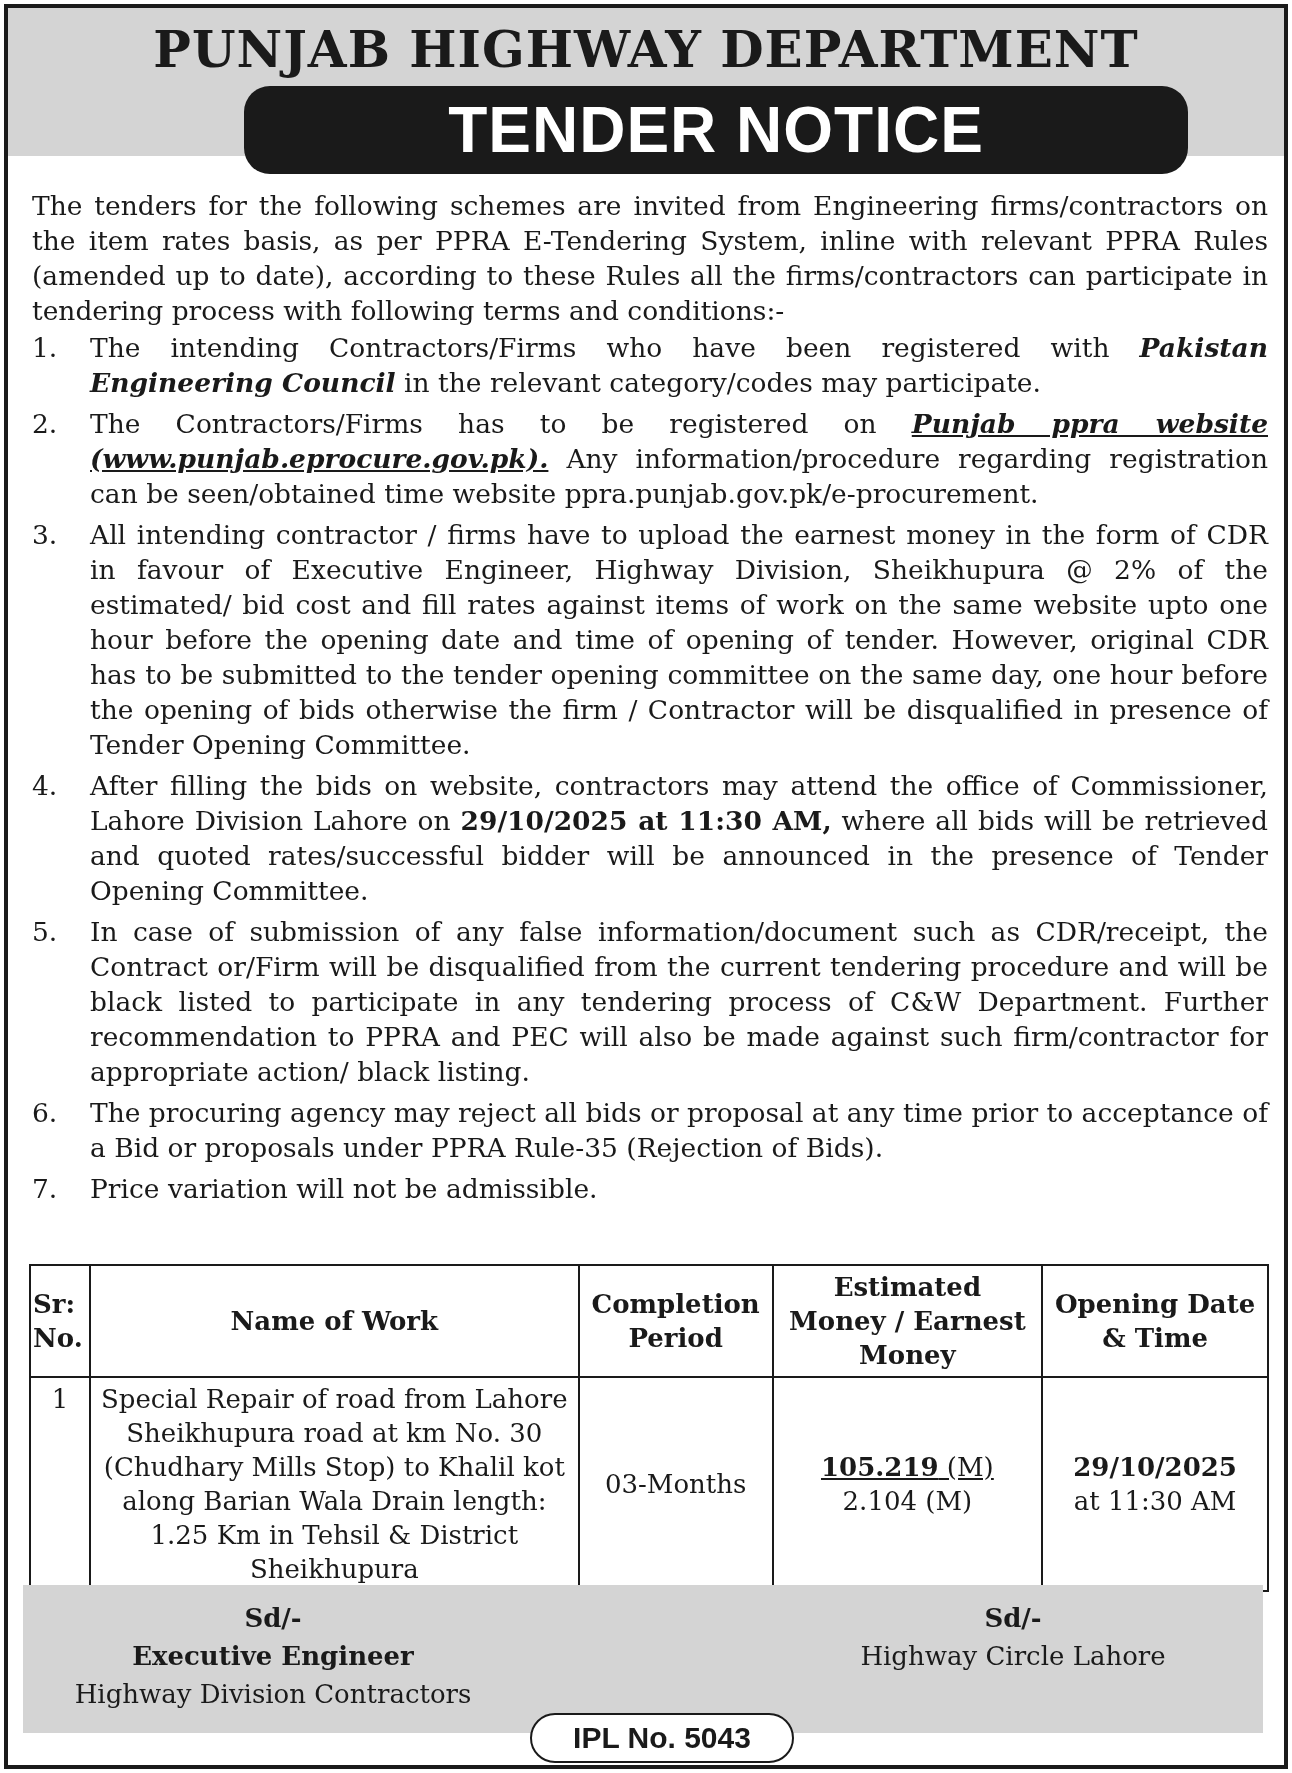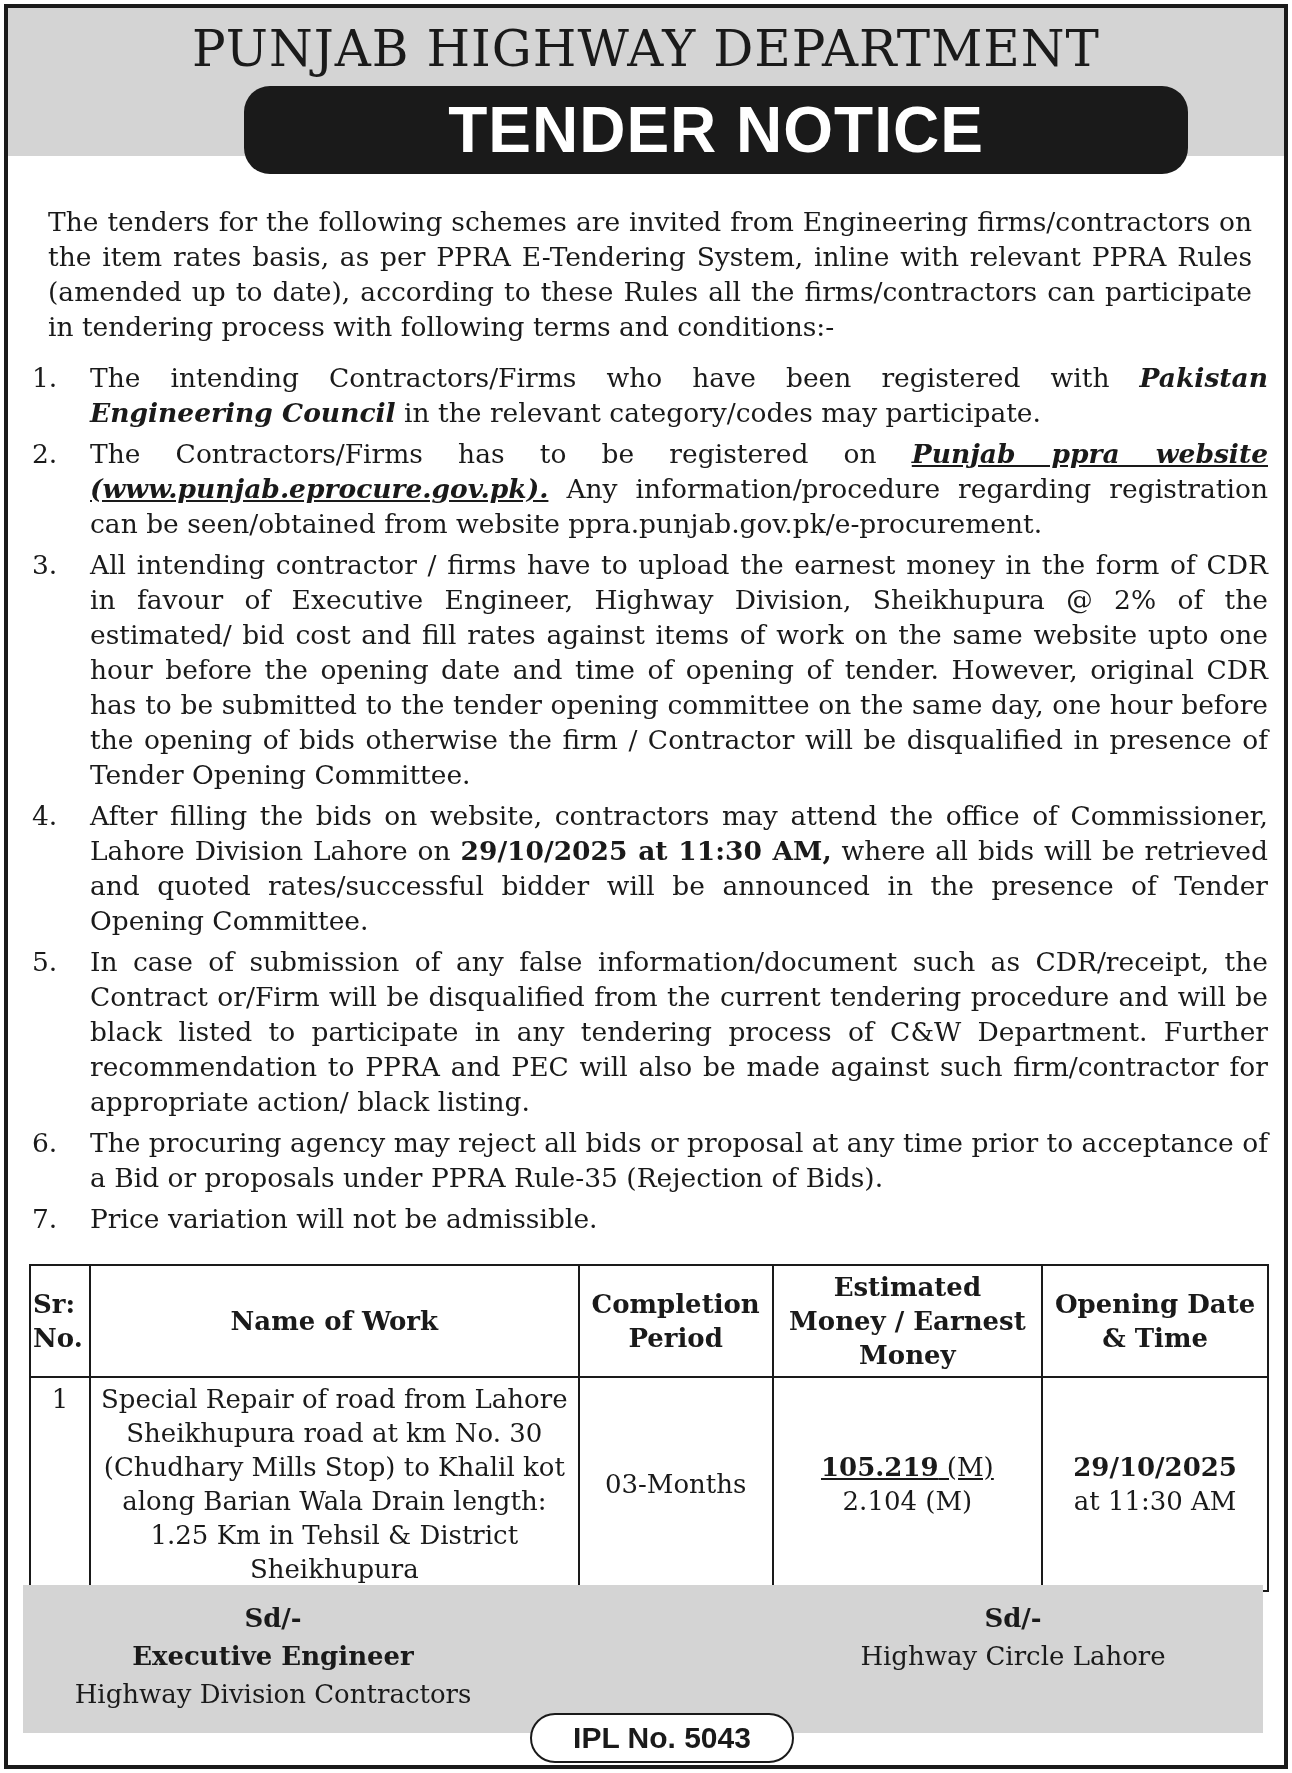--- a/index.html
+++ b/index.html
@@ -1,23 +1,23 @@
 <!DOCTYPE html>
 <html><head>
 <meta charset="utf-8">
 <style>
   html,body{margin:0;padding:0;background:#ffffff;}
   body{width:1292px;height:1773px;position:relative;overflow:hidden;font-family:"DejaVu Serif",serif;color:#1a1a1a;}
   .frame{position:absolute;left:4px;top:4px;width:1276px;height:1757px;border:4px solid #1a1a1a;background:#fff;}
   .header-band{position:absolute;left:0;top:0;width:100%;height:148px;background:#d4d4d4;}
-  .dept{position:absolute;left:0;top:12px;width:100%;text-align:center;font-family:"DejaVu Serif",serif;font-weight:normal;font-size:50px;letter-spacing:1px;color:#1a1a1a;}
+  .dept{position:absolute;left:0;top:12px;width:100%;text-align:center;font-family:"DejaVu Serif",serif;font-weight:bold;font-size:50px;letter-spacing:1px;color:#1a1a1a;}
   .pill{position:absolute;left:236px;top:78px;width:944px;height:88px;background:#1a1a1a;border-radius:26px;display:flex;align-items:center;justify-content:center;}
   .pill span{color:#fff;font-family:"Liberation Sans",sans-serif;font-weight:bold;font-size:64px;letter-spacing:1px;}
   .body{position:absolute;left:24px;top:180px;width:1236px;font-size:26.5px;line-height:35px;}
-  .intro{text-align:justify;margin:16px;}
+  .intro{text-align:justify;margin:0;}
   ol{list-style:none;margin:2px 0 0 0;padding:0;}
   ol li{position:relative;padding-left:58px;text-align:justify;margin-bottom:6px;}
   ol li .num{position:absolute;left:0;top:0;}
   .bi{font-weight:bold;font-style:italic;}
   .bu{font-weight:bold;font-style:italic;text-decoration:underline;}
   .b{font-weight:bold;}
   table{position:absolute;left:23px;top:1264px;width:1240px;border-collapse:collapse;font-size:26px;line-height:34px;margin-left:6px;}
   th,td{border:2px solid #1a1a1a;padding:4px 8px;vertical-align:middle;}
   th{font-weight:bold;text-align:center;}
   td.sr{vertical-align:top;text-align:center;}
@@ -43,21 +43,21 @@
 
   <div class="body">
     <p class="intro">The tenders for the following schemes are invited from Engineering firms/contractors on the item rates basis, as per PPRA E-Tendering System, inline with relevant PPRA Rules (amended up to date), according to these Rules all the firms/contractors can participate in tendering process with following terms and conditions:-</p>
     <ol>
       <li>
         <span class="num">1.</span>
         <span>The intending Contractors/Firms who have been registered with </span><span class="bi">Pakistan Engineering Council</span><span> in the relevant category/codes may participate.</span>
       </li>
       <li>
         <span class="num">2.</span>
-        <span>The Contractors/Firms has to be registered on </span><span class="bu">Punjab ppra website (www.punjab.eprocure.gov.pk).</span><span> Any information/procedure regarding registration can be seen/obtained from website ppra.punjab.gov.pk/e-procurement.</span>
+        <span>The Contractors/Firms has to be registered on </span><span class="bu">Punjab ppra website (www.punjab.eprocure.gov.pk).</span><span> Any information/procedure regarding registration can be seen/obtained time website ppra.punjab.gov.pk/e-procurement.</span>
       </li>
       <li>
         <span class="num">3.</span>
         <span>All intending contractor / firms have to upload the earnest money in the form of CDR in favour of Executive Engineer, Highway Division, Sheikhupura @ 2% of the estimated/ bid cost and fill rates against items of work on the same website upto one hour before the opening date and time of opening of tender. However, original CDR has to be submitted to the tender opening committee on the same day, one hour before the opening of bids otherwise the firm / Contractor will be disqualified in presence of Tender Opening Committee.</span>
       </li>
       <li>
         <span class="num">4.</span>
         <span>After filling the bids on website, contractors may attend the office of Commissioner, Lahore Division Lahore on </span><span class="b">29/10/2025 at 11:30 AM,</span><span> where all bids will be retrieved and quoted rates/successful bidder will be announced in the presence of Tender Opening Committee.</span>
       </li>
       <li>

